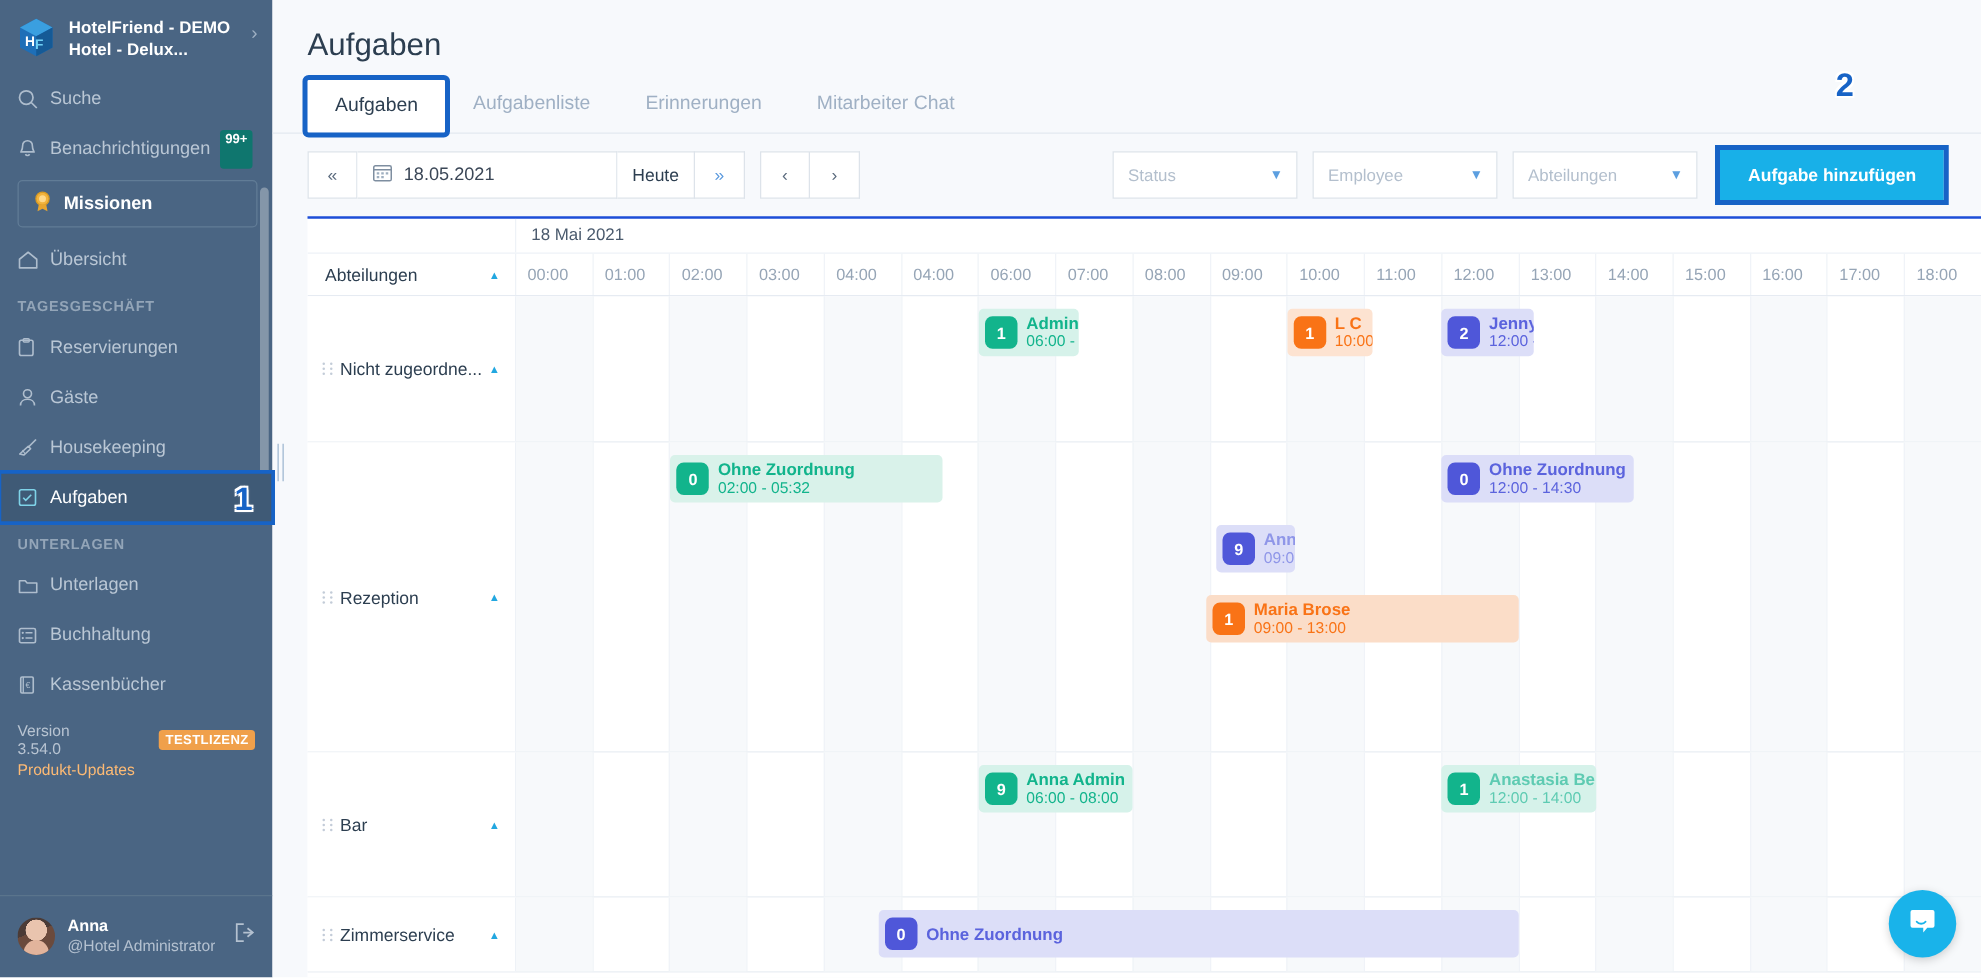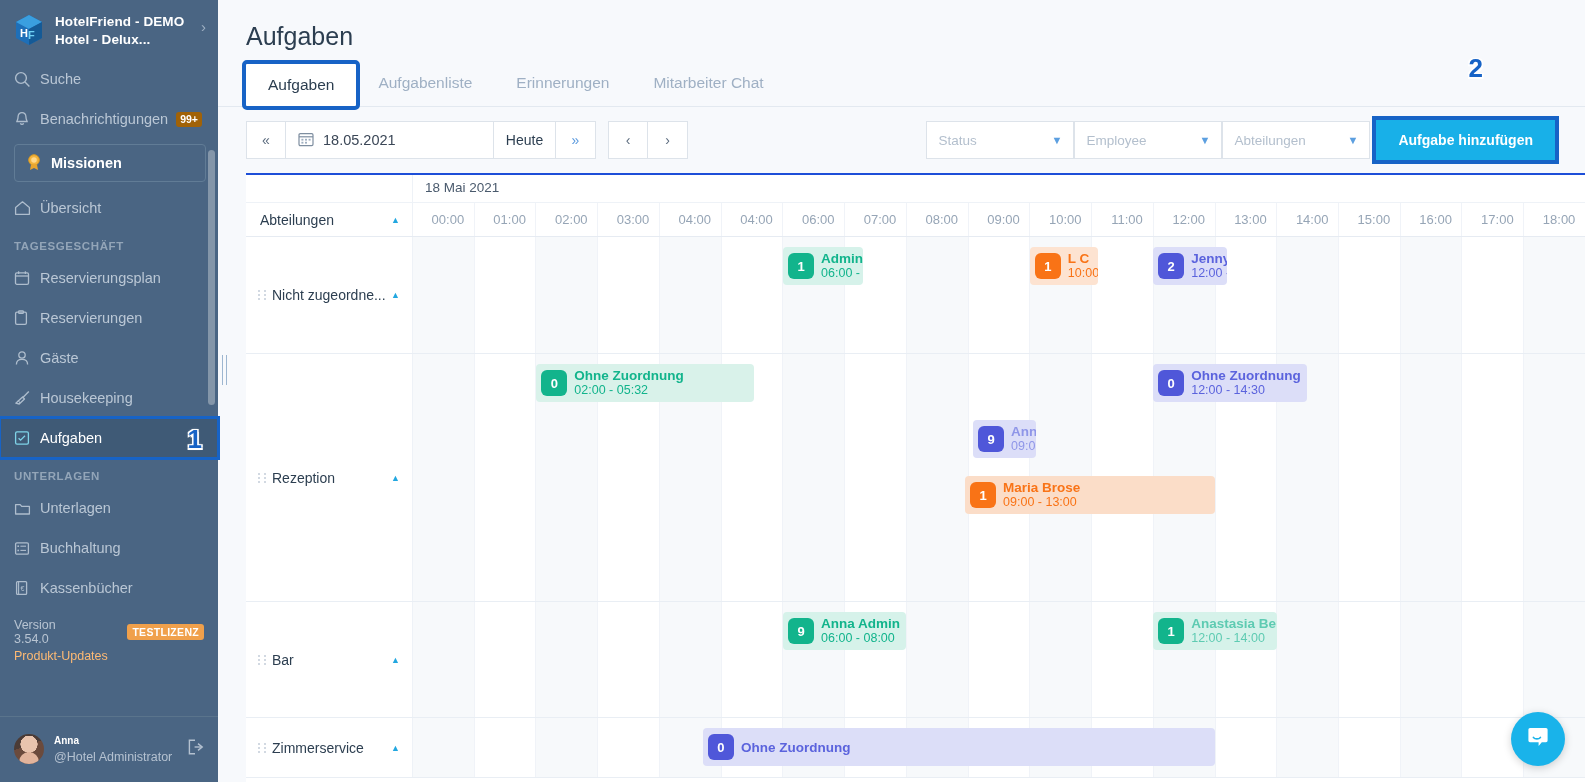--- a/index.html
+++ b/index.html
@@ -30,22 +30,22 @@
   .brand-chev { color: #9fb0c3; font-size: 15px; margin-top: 5px; padding-left: 4px; }
 
   .side-row {
     display: flex; align-items: center; height: 40px; padding: 0 14px;
     font-size: 14.5px; color: #bac7d5; position: relative;
   }
   .side-row .ic { width: 26px; flex: 0 0 26px; display:flex; align-items:center; }
   .side-row .lbl { white-space: nowrap; overflow: hidden; }
 
   .badge99 {
-    background: #a16207; color: #fff; font-size: 10.5px; font-weight: bold;
-    border-radius: 3px; padding: 1px 4px 2px; margin-left: 8px; line-height: 12px;
+    background: #0f766e; color: #fff; font-size: 10.5px; font-weight: bold;
+    border-radius: 3px; padding: 1px 4px 18px; margin-left: 8px; line-height: 12px;
   }
   .missions {
     margin: 5px 12px 6px 14px; border: 1px solid #617c96; border-radius: 4px;
     height: 38px; display: flex; align-items: center; padding: 0 10px;
     color: #fff; font-weight: bold; font-size: 14.5px;
   }
   .missions .ic { width: 26px; flex: 0 0 26px; }
 
   .sec-title {
     font-size: 11.5px; font-weight: bold; color: #93a5b8; letter-spacing: .6px;
@@ -77,21 +77,21 @@
   .avatar {
     width: 30px; height: 30px; border-radius: 50%; flex: 0 0 30px; margin-right: 10px;
     background: radial-gradient(circle at 50% 34%, #e9c4ae 0 34%, transparent 35%),
                 linear-gradient(160deg,#4b3b36 0 40%, #6b4a3c 40% 100%);
     overflow: hidden; position: relative;
   }
   .avatar::after {
     content:""; position:absolute; left:50%; top:62%; width:20px; height:16px;
     transform: translateX(-50%); background:#e2b49c; border-radius:10px 10px 0 0;
   }
-  .uname { font-size: 10px; font-weight: bold; color: #ffffff; line-height: 16px; }
+  .uname { font-size: 13px; font-weight: bold; color: #ffffff; line-height: 16px; }
   .uhandle { font-size: 12.5px; color: #b4c1d0; line-height: 16px; white-space: nowrap;
              overflow: hidden; width: 118px; }
   .logout { margin-left: auto; color: #b4c1d0; }
 
   .side-scroll {
     position: absolute; right: 3px; top: 150px; width: 7px; height: 255px;
     background: #8496a9; border-radius: 4px;
   }
   .resize-handle {
     position: absolute; left: 219px; top: 352px; width: 10px; height: 36px;
@@ -122,21 +122,21 @@
   .toolbar { display: flex; align-items: center; padding: 12px 12px 12px 28px; gap: 0; height: 66px; }
   .btn { background: #fff; border: 1px solid #dde3ea; height: 38px; display: flex;
          align-items: center; justify-content: center; font-size: 14px; color: #5b6b7e; }
   .btn-sq { width: 40px; }
   .date-field { width: 208px; justify-content: flex-start; padding-left: 12px;
                 border-left: none; color: #3b4757; font-size: 14.5px; gap: 9px; }
   .btn-heute { width: 62px; color: #2c3e50; border-left: none; }
   .btn-chev-r { border-left: none; }
   .nav-pair { display: flex; margin-left: 12px; }
   .nav-pair .btn:last-child { border-left: none; }
-  .filters { margin-left: auto; display: flex; align-items: center; }
+  .filters { margin-left: auto; display: flex; align-items: center; gap: 12px; }
   .select {
     width: 148px; height: 38px; background: #fff; border: 1px solid #dde3ea;
     display: flex; align-items: center; padding: 0 11px; font-size: 13.5px; color: #b3bfcd;
   }
   .select .caret { margin-left: auto; color: #5c9fe0; font-size: 11px; }
   .addbtn {
     background: #18b0e8; color: #fff; font-size: 14px; font-weight: bold;
     height: 40px; padding: 0 22px; display: flex; align-items: center;
     outline: 4px solid #1763c6; margin-left: 6px; margin-right: 18px;
   }
@@ -148,21 +148,21 @@
   .tl-datehdr .lefthdr { width: 167px; flex: 0 0 167px; border-right: 1px solid #eef2f7; }
   .tl-datehdr .dtxt { font-size: 13.5px; color: #4a5a6d; padding: 5px 0 0 12px; }
   .tl-hourhdr { height: 34px; display: flex; border-bottom: 1px solid #e6ebf2; }
   .tl-hourhdr .lefthdr {
     width: 167px; flex: 0 0 167px; border-right: 1px solid #eef2f7;
     display: flex; align-items: center; padding: 0 12px 0 14px; font-size: 14px; color: #2c3e50;
   }
   .caret-up { margin-left: auto; color: #22a7e0; font-size: 9px; }
   .hourcells { flex: 1 1 auto; display: flex; position: relative; }
   .hourcell { flex: 1 1 0; font-size: 13px; color: #96a5b6; padding-top: 9px;
-              padding-left: 9px; border-left: 1px solid #f0f3f8; text-align: center; }
+              padding-left: 9px; border-left: 1px solid #f0f3f8; }
   .hourcell:first-child { border-left: none; }
 
   .tl-body { position: relative; }
   .tl-row { display: flex; border-bottom: 1px solid #e9eef4; position: relative; }
   .tl-row .rowlabel {
     width: 167px; flex: 0 0 167px; border-right: 1px solid #eef2f7;
     display: flex; align-items: center; padding: 0 12px 0 12px; font-size: 14px; color: #2c3e50;
     position: relative; z-index: 2; background: #fff;
   }
   .grip { width: 11px; flex: 0 0 11px; margin-right: 3px; display: grid;
@@ -250,31 +250,20 @@
       <span class="ic">
         <svg width="17" height="16" viewBox="0 0 17 16">
             <path d="M1.6 7.4 8.5 1.8 15.4 7.4 V14.3 H1.6Z" fill="none" stroke="#aebdcd" stroke-width="1.3" stroke-linejoin="round"></path>
           </svg>
       </span>
       <span class="lbl">Übersicht</span>
     </div>
 
     <div class="sec-title">TAGESGESCHÄFT</div>
 
-    <div class="nav-item">
-      <span class="ic">
-        <svg width="16" height="16" viewBox="0 0 16 16">
-            <rect x="1.5" y="2.8" width="13" height="11.5" rx="1.4" fill="none" stroke="#aebdcd" stroke-width="1.3"></rect>
-            <line x1="1.5" y1="6" x2="14.5" y2="6" stroke="#aebdcd" stroke-width="1.3"></line>
-            <line x1="4.6" y1="1.3" x2="4.6" y2="4" stroke="#aebdcd" stroke-width="1.3"></line>
-            <line x1="11.4" y1="1.3" x2="11.4" y2="4" stroke="#aebdcd" stroke-width="1.3"></line>
-          </svg>
-      </span>
-      <span class="lbl">Reservierungsplan</span>
-    </div>
 
     <div class="nav-item">
       <span class="ic">
         <svg width="14" height="16" viewBox="0 0 14 16">
             <rect x="1.6" y="2.2" width="10.8" height="12.2" rx="1.4" fill="none" stroke="#aebdcd" stroke-width="1.3"></rect>
             <rect x="4.6" y="0.9" width="4.8" height="2.6" rx="0.8" fill="none" stroke="#aebdcd" stroke-width="1.2"></rect>
           </svg>
       </span>
       <span class="lbl">Reservierungen</span>
     </div>

